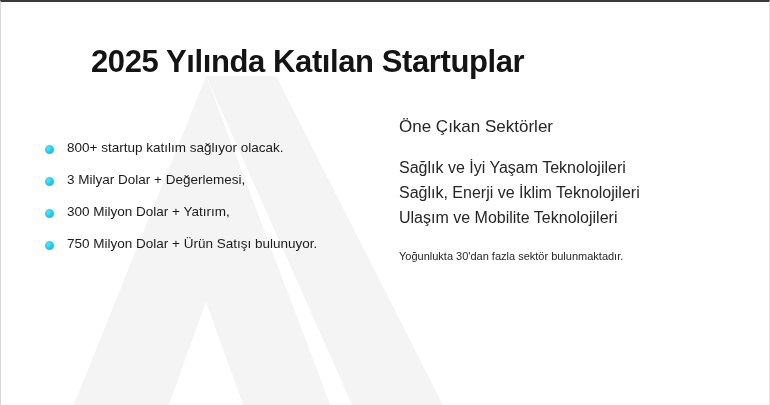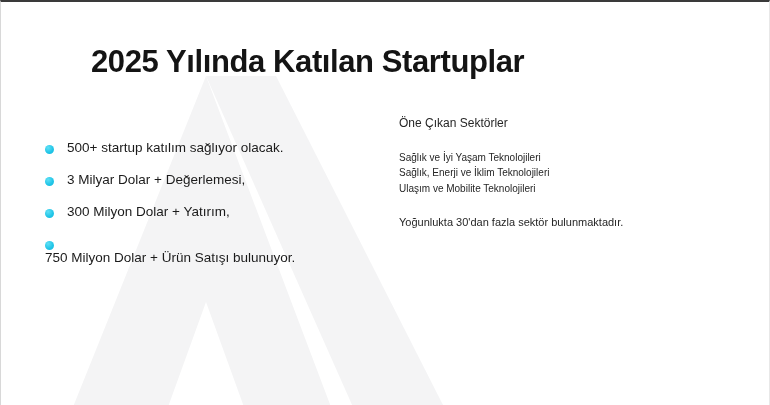--- a/index.html
+++ b/index.html
@@ -57,21 +57,20 @@
     top: 138px;
     width: 340px;
   }
   .bullet-row {
     display: flex;
     align-items: flex-start;
     margin-bottom: 15px;
   }
   .bullet-row.extra-gap {
     margin-top: 9px;
-    flex-direction: column;
   }
   .bullet-dot {
     flex: 0 0 auto;
     width: 9px;
     height: 9px;
     border-radius: 50%;
     margin-top: 5px;
     margin-right: 13px;
     background: radial-gradient(circle at 35% 30%, #5fe0f5 0%, #23c6e8 55%, #12b8dd 100%);
   }
@@ -83,27 +82,27 @@
   }
 
   
   #right-col {
     position: absolute;
     left: 398px;
     top: 114px;
     width: 340px;
   }
   #sectors-heading {
-    font-size: 12px;
+    font-size: 17px;
     color: #262626;
     line-height: 1.3;
     margin-bottom: 18px;
   }
   .sector-line {
-    font-size: 10px;
+    font-size: 16px;
     color: #262626;
     line-height: 1.55;
     white-space: nowrap;
   }
   #sectors-footnote {
     margin-top: 19px;
     font-size: 11px;
     color: #262626;
     line-height: 1.3;
     white-space: nowrap;
@@ -120,21 +119,21 @@
   </svg>
 
   <div id="content">
 
     <div id="page-title">2025 Yılında Katılan Startuplar</div>
 
     <div id="left-col">
 
       <div class="bullet-row">
         <span class="bullet-dot"></span>
-        <span class="bullet-text">500+ startup katılım sağlıyor olacak.</span>
+        <span class="bullet-text">800+ startup katılım sağlıyor olacak.</span>
       </div>
 
       <div class="bullet-row">
         <span class="bullet-dot"></span>
         <span class="bullet-text">3 Milyar Dolar + Değerlemesi,</span>
       </div>
 
       <div class="bullet-row">
         <span class="bullet-dot"></span>
         <span class="bullet-text">300 Milyon Dolar + Yatırım,</span>

